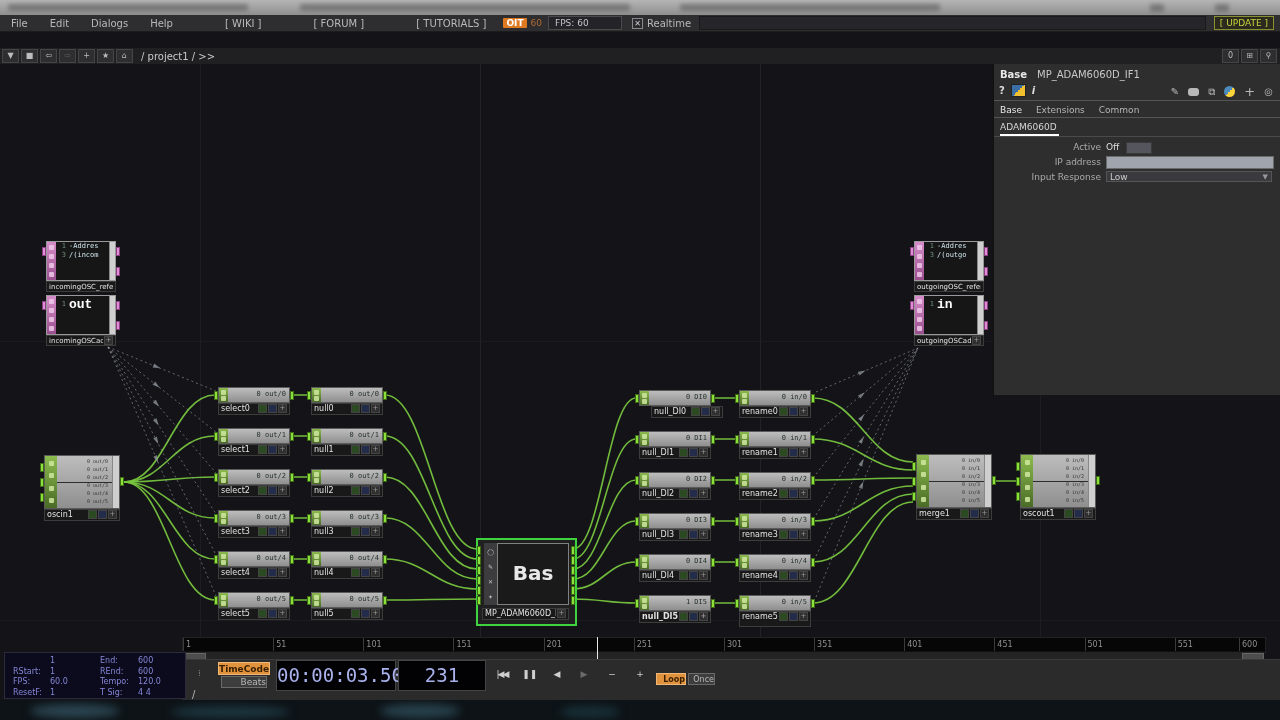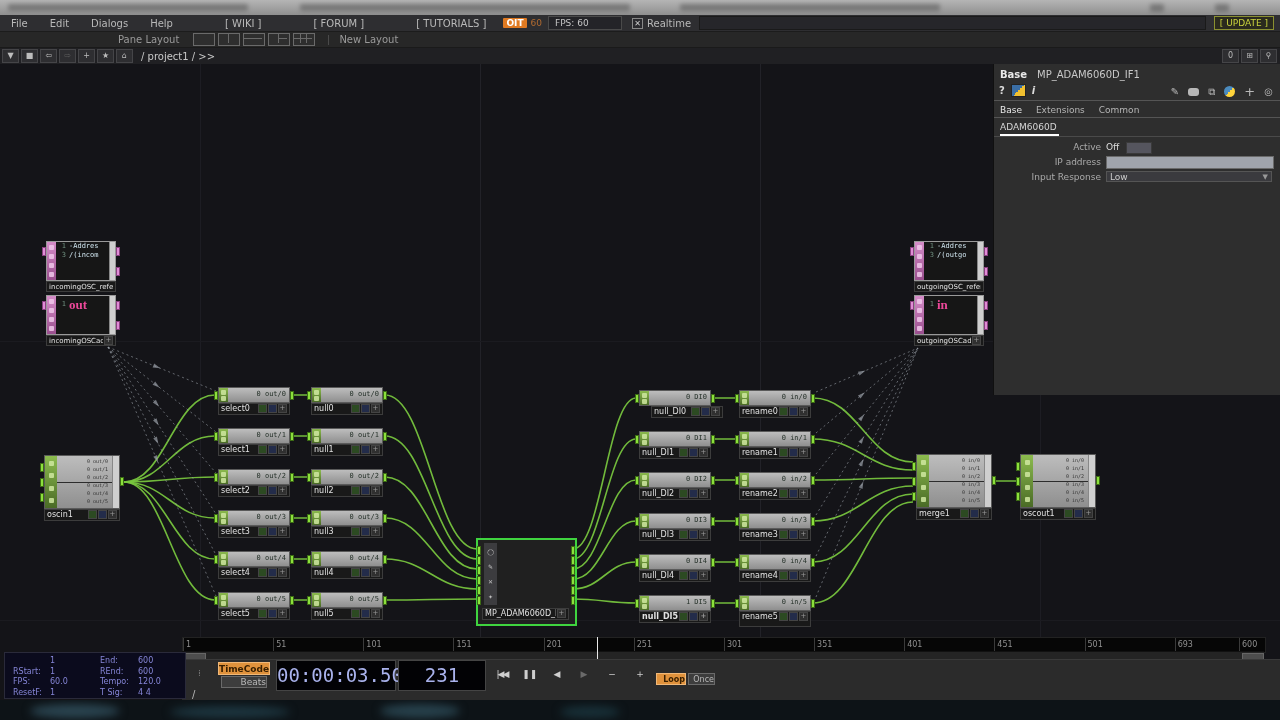--- a/index.html
+++ b/index.html
@@ -56,21 +56,21 @@
   .n-label{position:absolute;background:#191919;border:1px solid #3c3c3c;box-sizing:border-box;
            color:#e2e2e2;font-size:8px;line-height:10px;padding:0 2px;white-space:nowrap;display:flex;}
   .n-label .txt{flex:1;overflow:hidden;}
   .flag{width:9px;height:9px;margin-left:1px;border:1px solid #444;box-sizing:border-box;font-size:7px;
         line-height:7px;text-align:center;color:#999;}
   .f-g{background:#2c4a22;} .f-b{background:#232c4a;} .f-p{background:#303030;}
   .nub{position:absolute;width:4px;height:9px;background:#8ce03c;border:1px solid #3c6b14;box-sizing:border-box;}
   .nub.pink{background:#e08cd6;border-color:#8a4080;}
   .datrow{display:flex;font-family:"DejaVu Sans Mono",monospace;font-size:7px;line-height:9px;color:#cfe4ee;}
   .datrow .rn{width:10px;color:#6f8f7f;text-align:right;margin-right:3px;}
-  .datbig{font-family:Liberation Serif, serif;font-weight:bold;font-size:13px;color:#ec4899;}
+  .datbig{font-family:Liberation Mono, monospace;font-weight:bold;font-size:13px;color:#ffffff;}
   .comp-sel{border:2px solid #3fd43f;}
   .comp-big{position:absolute;color:#e8e8e8;font-weight:bold;font-size:20px;font-family:"DejaVu Sans",sans-serif;}
   
   #parms{left:993px;top:64px;width:287px;height:331px;background:#2e2e2e;border-left:1px solid #101010;color:#c8c8c8;}
   .p-title{position:absolute;left:6px;top:5px;font-size:10px;}
   .p-title b{color:#e8e8e8;margin-right:10px;}
   .p-icons-l{position:absolute;left:5px;top:20px;font-size:10px;color:#ddd;display:flex;align-items:center;}
   .pyfile{width:13px;height:11px;background:linear-gradient(135deg,#3a6ea5 50%,#f0c030 50%);margin:0 6px;border:1px solid #222;}
   .p-icons-r{position:absolute;right:8px;top:20px;font-size:10px;color:#b8b8b8;display:flex;align-items:center;gap:9px;}
   .pylogo{width:11px;height:11px;border-radius:50%;background:linear-gradient(135deg,#4b8bbe 50%,#ffd43b 50%);}
@@ -132,42 +132,20 @@
     <span class="mi" style="margin-left:30px">[ TUTORIALS ]</span>
     <span class="badge-oit">OIT</span>
     <span class="oit-val">60</span>
     <span class="fpsbox">FPS: 60</span>
     <span class="chk">✕</span>
     <span>Realtime</span>
     <span class="redacted"></span>
     <span class="updatebtn">[ UPDATE ]</span>
   </div>
 
-  <div class="abs layoutbar">
-    <span style="margin-left:118px">Pane Layout</span>
-    <span style="width:14px"></span>
-    <span class="lp-ico"></span>
-    <span class="lp-ico">
-        <div style="left:9px;top:0;width:1px;height:9px"></div>
-      </span>
-    <span class="lp-ico">
-        <div style="left:0;top:4px;width:18px;height:1px"></div>
-      </span>
-    <span class="lp-ico">
-        <div style="left:9px;top:0;width:1px;height:9px"></div>
-        <div style="left:9px;top:4px;width:9px;height:1px"></div>
-      </span>
-    <span class="lp-ico">
-        <div style="left:6px;top:0;width:1px;height:9px"></div>
-        <div style="left:12px;top:0;width:1px;height:9px"></div>
-        <div style="left:0;top:4px;width:18px;height:1px"></div>
-      </span>
-    <span class="vline"></span>
-    <span>New Layout</span>
-  </div>
 
   <div class="abs pathbar">
     <span class="pb-ico" style="margin-left:2px">▼</span>
     <span class="pb-ico">■</span>
     <span class="pb-ico">⇦</span>
     <span class="pb-ico dim">⇨</span>
     <span class="pb-ico">+</span>
     <span class="pb-ico">★</span>
     <span class="pb-ico">⌂</span>
     <span style="margin-left:8px">/ project1 /  &gt;&gt;</span>
@@ -604,20 +582,23 @@
           <span class="nub" style="left: 72px; top: 4px;"></span>
         </div>
         <div class="node comp-sel" style="left: 476px; top: 474px; width: 97px; height: 84px; background: rgb(32, 32, 32);">
           <div class="abs" style="left: 6px; top: 3px; right: 6px; height: 62px; display: flex;">
             <div class="n-side comp" style="width: 13px;">
               <span style="font-size: 6px;">◯</span>
               <span style="font-size: 6px;">✎</span>
               <span style="font-size: 6px;">✕</span>
               <span style="font-size: 6px;">✦</span>
             </div>
+            <div style="flex: 1 1 0%; background: rgb(26, 26, 26); border: 1px solid rgb(128, 128, 128); position: relative;">
+              <span class="comp-big" style="left: 50%; top: 50%; transform: translate(-50%, -55%);">Bas</span>
+            </div>
           </div>
           <div class="n-label" style="left: 4px; top: 68px; width: 87px; height: 12px;">
             <span class="txt">MP_ADAM6060D_IF1</span>
             <span class="flag f-p">+</span>
           </div>
           <span class="nub" style="left: -1px; top: 6px;"></span>
           <span class="nub" style="left: 93px; top: 6px;"></span>
           <span class="nub" style="left: -1px; top: 16px;"></span>
           <span class="nub" style="left: 93px; top: 16px;"></span>
           <span class="nub" style="left: -1px; top: 26px;"></span>
@@ -957,21 +938,21 @@
       <div class="tick" style="left: 90.1503px;">51</div>
       <div class="tick" style="left: 180.301px;">101</div>
       <div class="tick" style="left: 270.451px;">151</div>
       <div class="tick" style="left: 360.601px;">201</div>
       <div class="tick" style="left: 450.751px;">251</div>
       <div class="tick" style="left: 540.902px;">301</div>
       <div class="tick" style="left: 631.052px;">351</div>
       <div class="tick" style="left: 721.202px;">401</div>
       <div class="tick" style="left: 811.352px;">451</div>
       <div class="tick" style="left: 901.503px;">501</div>
-      <div class="tick" style="left: 991.653px;">693</div>
+      <div class="tick" style="left: 991.653px;">551</div>
       <div class="tick" style="left: 1056px;">600</div>
     </div>
   <div class="abs" id="rangetrack">
     <div class="grip" style="left:2px"></div>
     <div class="grip" style="left:1060px"></div>
   </div>
   <div class="abs playhead" id="playhead" style="top: 637px; height: 22px; left: 596.691px;"></div>
 
   <div class="abs" id="transport">
     <span class="abs" style="left:16px;top:8px;color:#777;font-size:9px">⁞</span>

